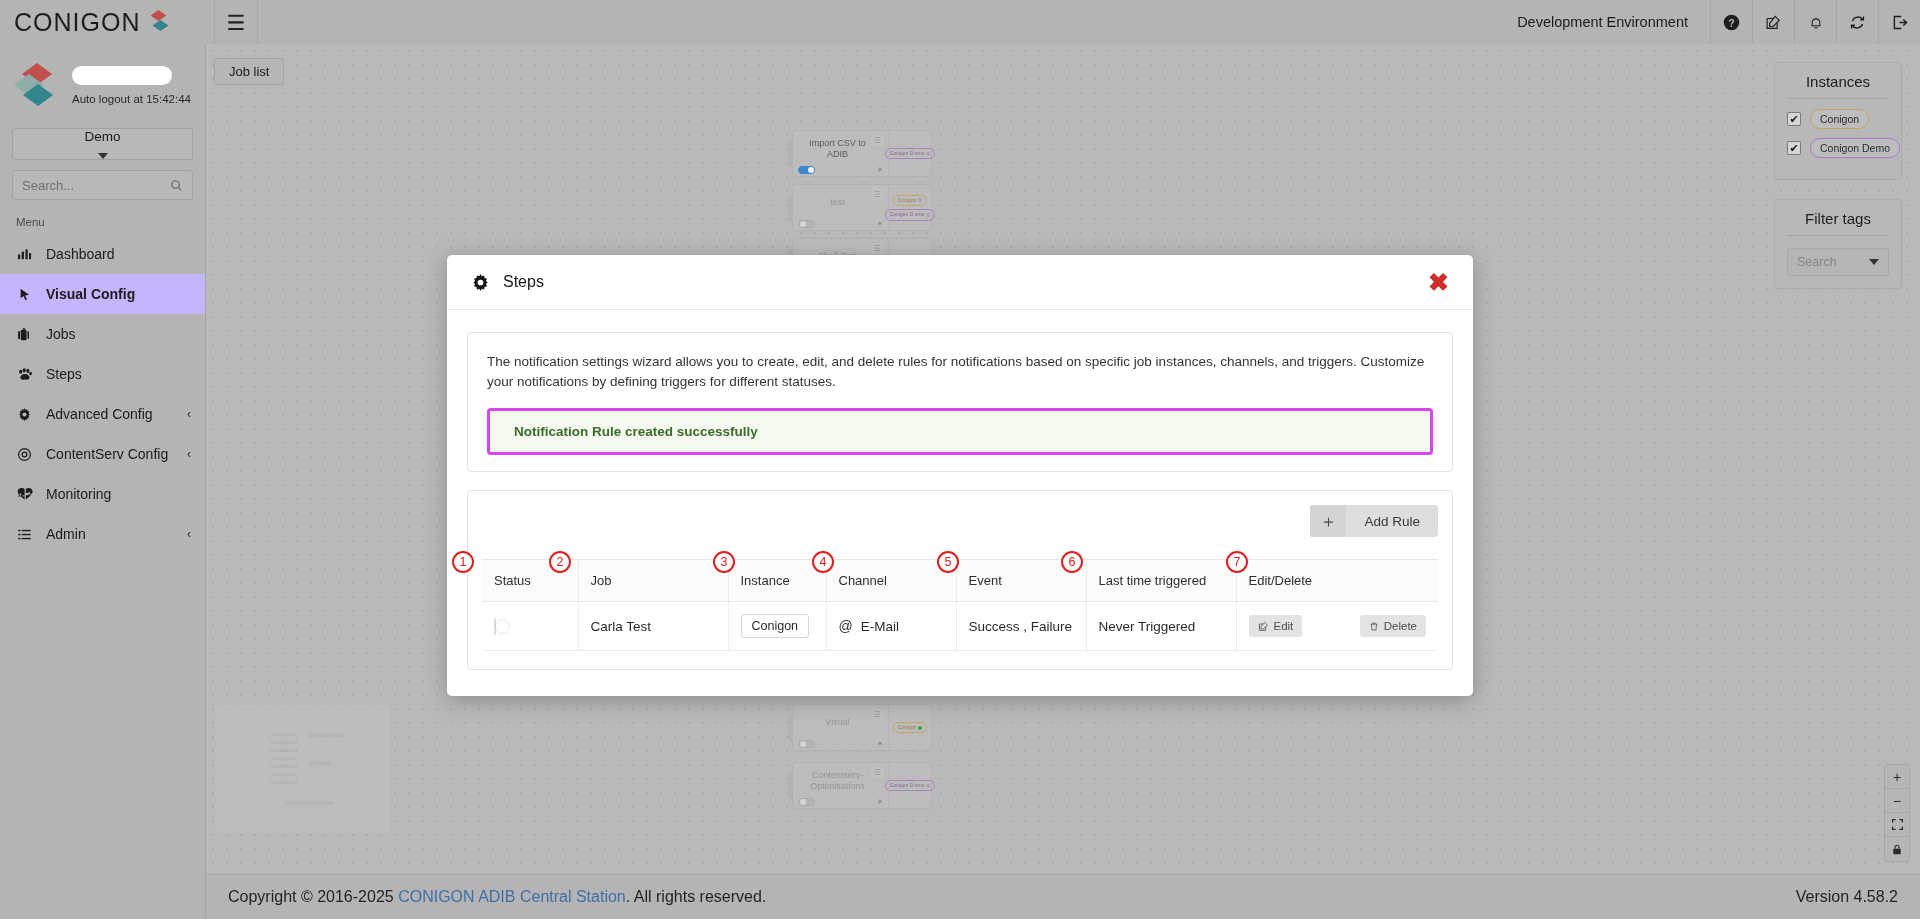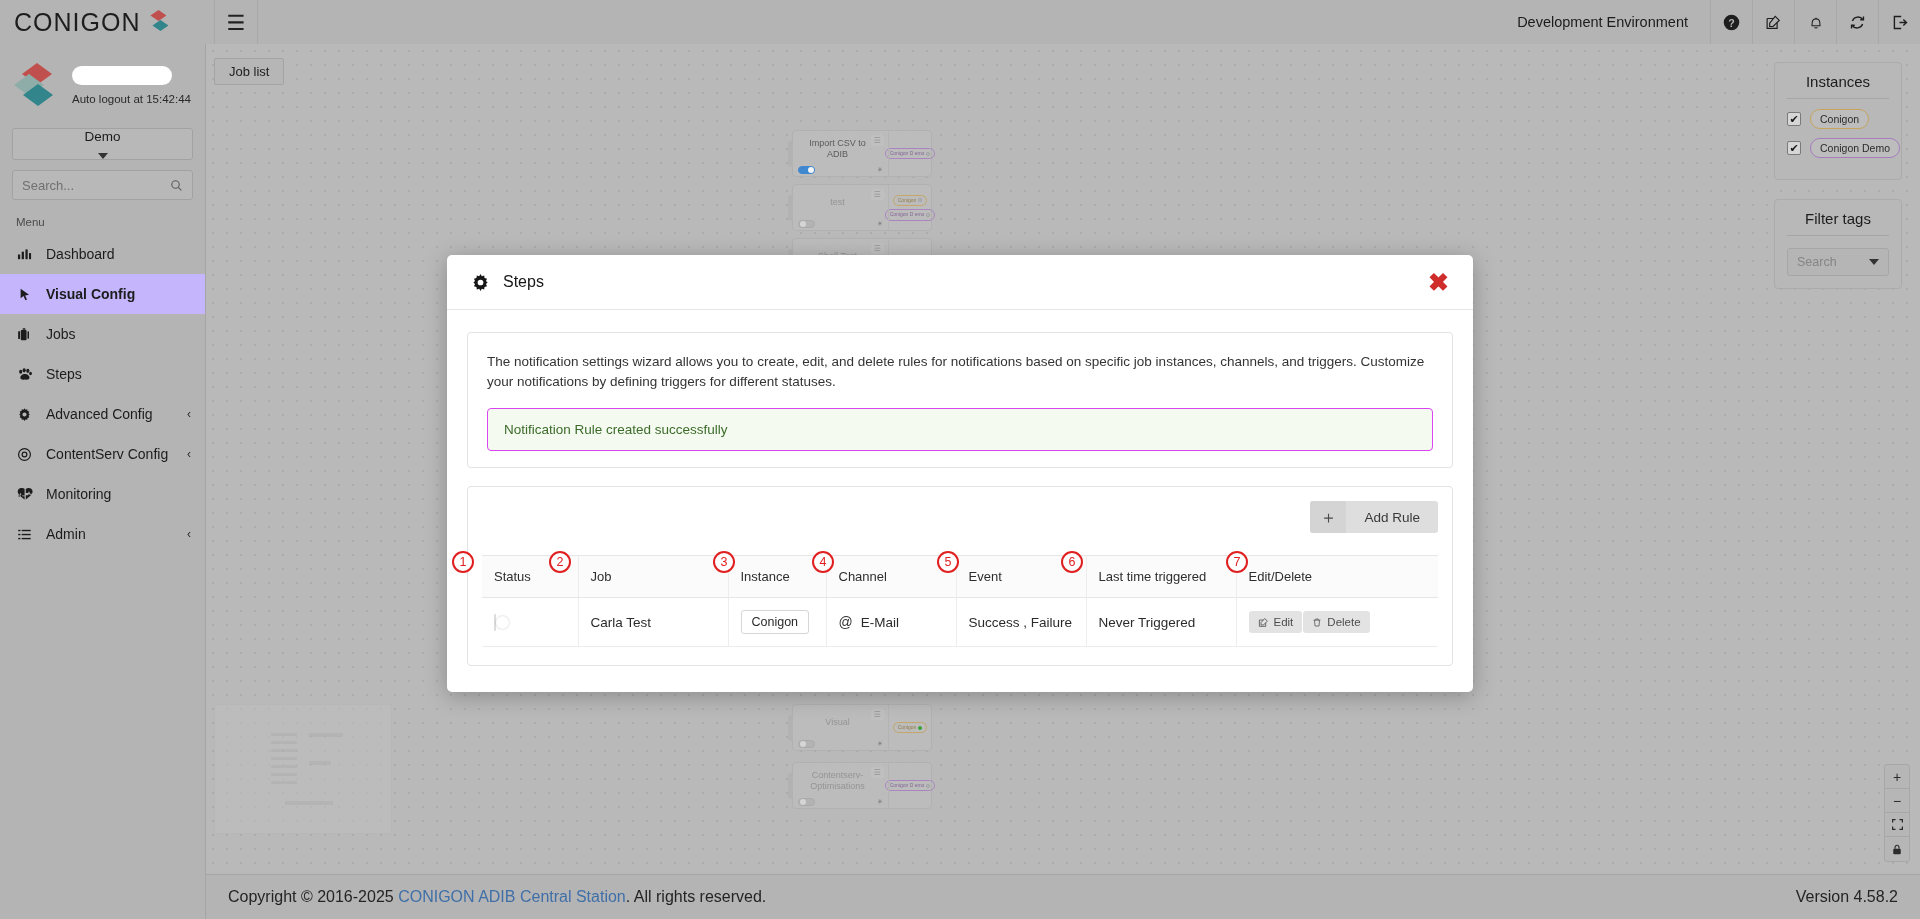--- a/index.html
+++ b/index.html
@@ -267,23 +267,23 @@
   .close-x {
     color: #cf2c2c; font-size: 25px; line-height: 1; cursor: pointer;
     font-weight: bold;
   }
   .modal-body { padding: 22px 20px 26px 20px; }
   .info-card {
     border: 1px solid #e3e3e3; border-radius: 4px; padding: 19px 19px 16px 19px;
   }
   .info-text { font-size: 13.5px; color: #343434; line-height: 1.45; }
   .alert-success {
-    margin-top: 17px; background: #f4faf0; border: 1px solid #d946ef;
-    border-radius: 4px; padding: 13px 16px;
-    font-size: 13.5px; font-weight: normal; color: #3c6b2a;
+    margin-top: 17px; background: #f4faf0; border: 3px solid #d946ef;
+    border-radius: 4px; padding: 13px 24px;
+    font-size: 13.5px; font-weight: bold; color: #3c6b2a;
   }
   .table-card {
     margin-top: 18px; border: 1px solid #e3e3e3; border-radius: 4px;
     padding: 14px 14px 18px 14px;
   }
   .addrule-row { display: flex; justify-content: flex-end; }
   .add-rule-btn {
     display: flex; align-items: center; background: #dedede;
     border-radius: 3px; overflow: hidden; cursor: pointer;
   }
@@ -319,21 +319,21 @@
   .toggle-off i {
     position: absolute; width: 13px; height: 13px; border-radius: 50%;
     background: #fff; top: 1px; left: 1px; box-shadow: 0 0 2px rgba(0,0,0,.25);
   }
   .inst-badge {
     display: inline-block; border: 1px solid #d6d6d6; border-radius: 3px;
     padding: 4px 10px; font-size: 12.5px; color: #2b2b2b; background: #fff;
   }
   .chan-cell { display: flex; align-items: center; gap: 8px; }
   .at-ic { font-size: 14px; color: #333; }
-  .row-actions { display: flex; gap: 1px; }
+  .row-actions { display: flex; gap: 1px; justify-content: space-between; }
   .mini-btn {
     display: flex; align-items: center; gap: 5px; background: #e3e3e3;
     border-radius: 3px; padding: 5px 9px; font-size: 11.5px; color: #4e4e4e;
     cursor: pointer;
   }
 
   
   .anno {
     position: absolute; width: 22px; height: 22px; border-radius: 50%;
     border: 2px solid #e02020; color: #e02020; background: #fff;

